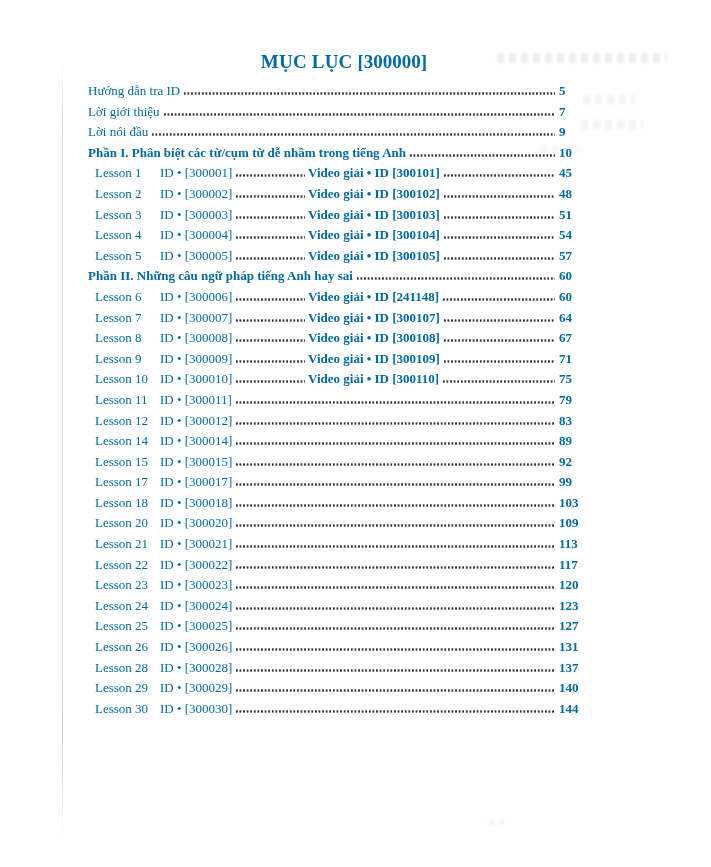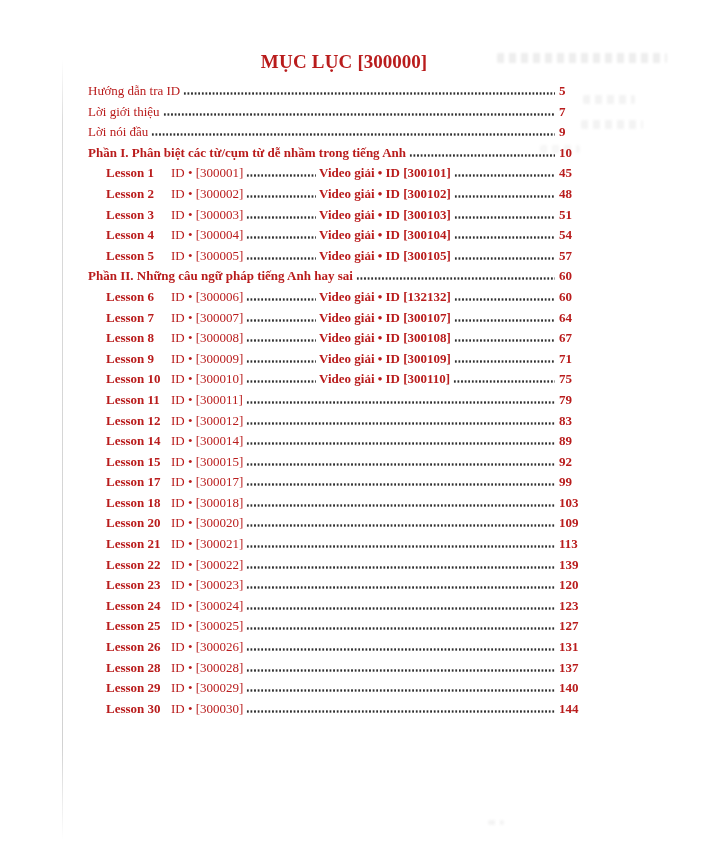--- a/index.html
+++ b/index.html
@@ -2,21 +2,21 @@
 <html><head>
 <meta charset="utf-8">
 <style>
   html,body{margin:0;padding:0;background:#ffffff;}
   .page{
     position:relative;
     width:711px;height:867px;
     background:#ffffff;
     overflow:hidden;
     font-family:"Liberation Serif","DejaVu Serif",serif;
-    color:#b91c1c;
+    color:#0369a1;
   }
   
   .edge-line{
     position:absolute;left:62px;top:60px;width:1px;height:780px;
     background:linear-gradient(to bottom,rgba(200,200,200,0) 0%,#dadada 8%,#d2d2d2 88%,rgba(210,210,210,0) 100%);
   }
   
   .bleed{
     position:absolute;pointer-events:none;opacity:.45;filter:blur(1.3px);
     background:repeating-linear-gradient(90deg,rgba(150,150,148,.35) 0 7px,rgba(150,150,148,0) 7px 12px);
@@ -34,21 +34,21 @@
     margin:0 0 10px 0;text-indent:14px;letter-spacing:.2px;white-space:nowrap;
   }
   .title .code{font-weight:700;letter-spacing:0;}
 
   .row{
     display:flex;align-items:baseline;height:20.6px;
     font-size:13px;line-height:15px;white-space:nowrap;
   }
   .row.front  .label{font-weight:400;}
   .row.section .label{font-weight:700;}
-  .row.lesson .label{flex:0 0 65px;margin-left:18px;font-weight:700;}
+  .row.lesson .label{flex:0 0 65px;margin-left:7px;font-weight:400;}
   .idbox{flex:0 0 148px;display:flex;align-items:baseline;min-width:0;}
   .idtext{font-weight:400;text-align:center;}
   .video{flex:0 0 auto;font-weight:700;}
   .leader{
     flex:1 1 10px;height:3px;margin:0 3px 1px 3px;min-width:8px;
     background-image:radial-gradient(circle,#2e2e2e 1px,rgba(0,0,0,0) 1.3px);
     background-size:3.6px 3px;background-position:0 50%;background-repeat:repeat-x;
   }
   .page-num{flex:0 0 auto;min-width:27px;padding-left:1px;font-weight:700;text-align:left;}
 </style>
@@ -143,21 +143,21 @@
           <span class="label">Phần II. Những câu ngữ pháp tiếng Anh hay sai </span>
           <span class="leader"></span>
           <span class="page-num">60</span>
         </div>
         <div class="row lesson">
           <span class="label">Lesson 6</span>
           <span class="idbox">
             <span class="idtext">ID • [300006]</span>
             <span class="leader"></span>
           </span>
-          <span class="video">Video giải • ID [132132]</span>
+          <span class="video">Video giải • ID [241148]</span>
           <span class="leader"></span>
           <span class="page-num">60</span>
         </div>
         <div class="row lesson">
           <span class="label">Lesson 7</span>
           <span class="idbox">
             <span class="idtext">ID • [300007]</span>
             <span class="leader"></span>
           </span>
           <span class="video">Video giải • ID [300107]</span>
@@ -239,21 +239,21 @@
         <div class="row lesson">
           <span class="label">Lesson 21</span>
           <span class="idtext">ID • [300021]</span>
           <span class="leader"></span>
           <span class="page-num">113</span>
         </div>
         <div class="row lesson">
           <span class="label">Lesson 22</span>
           <span class="idtext">ID • [300022]</span>
           <span class="leader"></span>
-          <span class="page-num">139</span>
+          <span class="page-num">117</span>
         </div>
         <div class="row lesson">
           <span class="label">Lesson 23</span>
           <span class="idtext">ID • [300023]</span>
           <span class="leader"></span>
           <span class="page-num">120</span>
         </div>
         <div class="row lesson">
           <span class="label">Lesson 24</span>
           <span class="idtext">ID • [300024]</span>

